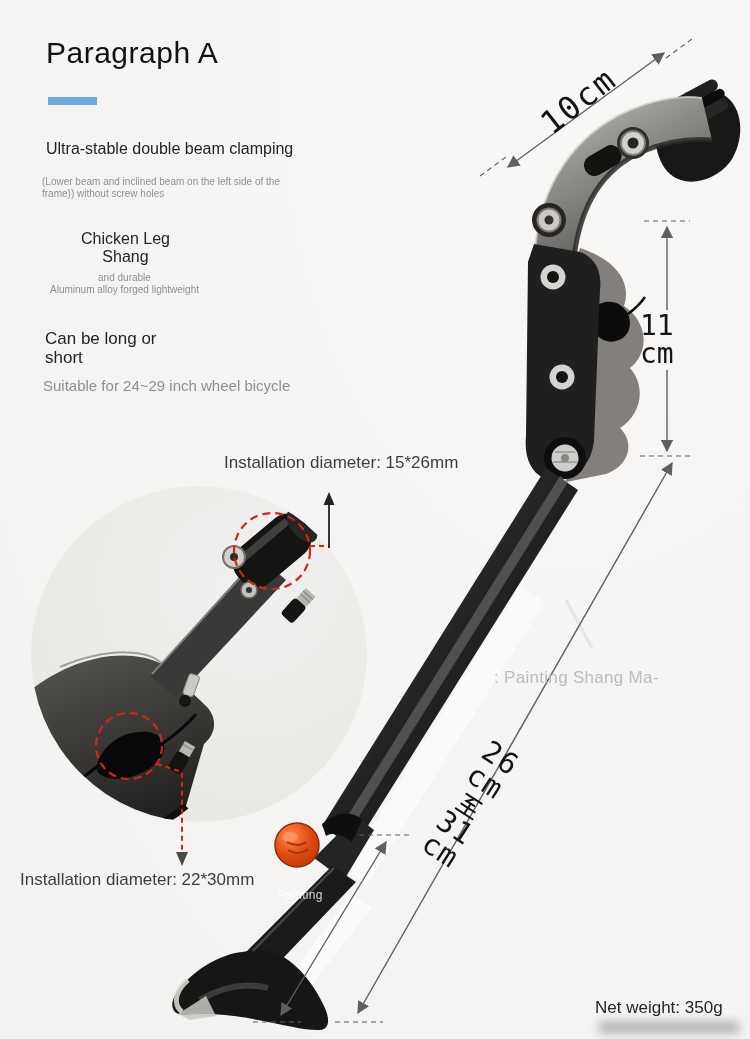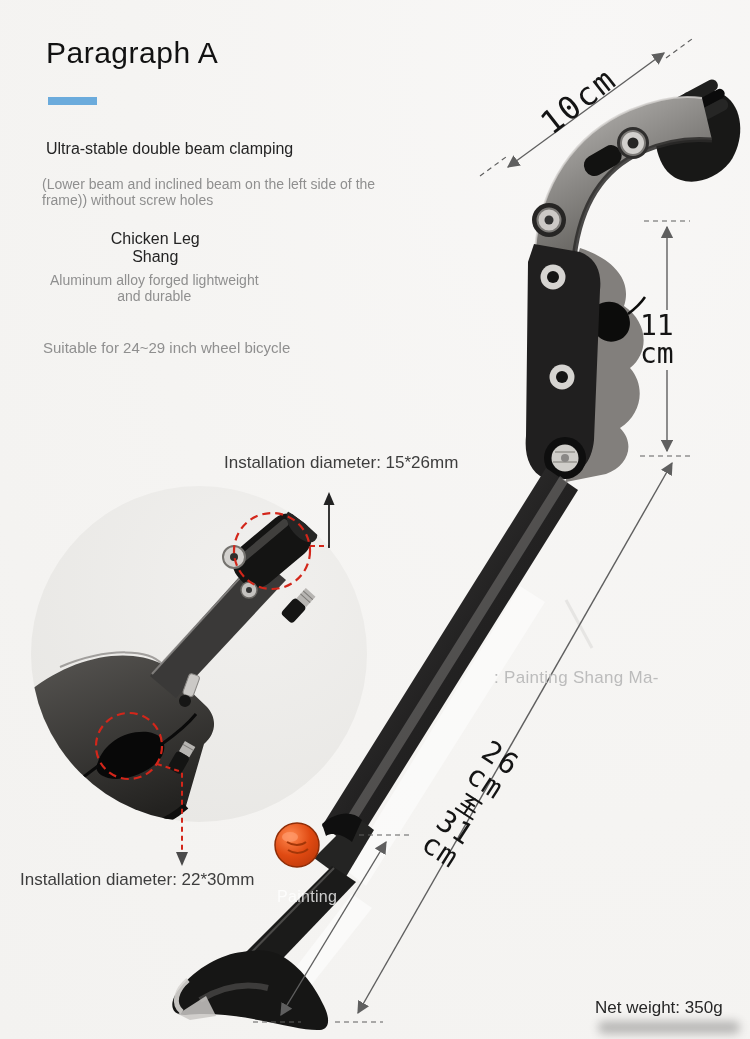--- a/index.html
+++ b/index.html
@@ -5,25 +5,25 @@
   html,body{margin:0;padding:0;}
   #stage{
     position:relative; width:750px; height:1039px; overflow:hidden;
     background: radial-gradient(ellipse at 78% 6%, #f8f7f6 0%, #f5f4f2 55%, #f3f2f0 100%);
     font-family:"Liberation Sans", sans-serif;
   }
   .abs{position:absolute;}
   .title{font-size:30px; color:#121212; letter-spacing:.5px;}
   .accent-bar{width:49px; height:8px; background:#6babdc;}
   .feat-h{font-size:16px; color:#242424; line-height:1.12;}
-  .feat-s{font-size:14px; color:#8f8f8f; line-height:1.18;}
+  .feat-s{font-size:10px; color:#8f8f8f; line-height:1.18;}
   .label{font-size:17px; color:#3d3d3d;}
   .net{font-size:17px; color:#262626;}
   .wm{font-size:17px; color:#bcbcbc; letter-spacing:.3px;}
-  .wm-leg{font-size:16px; color:rgba(255,255,255,.78); letter-spacing:.3px;}
+  .wm-leg{font-size:12px; color:rgba(255,255,255,.78); letter-spacing:.3px;}
   .meas{font-family:"DejaVu Sans Mono", monospace; color:#141414;}
   .m10{font-size:32px; letter-spacing:2px; transform:rotate(-38deg); transform-origin:center;}
   .m11{font-size:28px; line-height:1.0; width:56px; }
   .mrange{font-size:29px; line-height:.95; width:74px; text-align:center;
           transform:rotate(33deg); transform-origin:center; letter-spacing:1px;}
   .mrange .ln{display:block;}
   .smudge{width:142px; height:13px; background:#3a3a3a; opacity:.32; filter:blur(5px); border-radius:6px;}
 </style>
 </head>
 <body>
@@ -222,26 +222,30 @@
       <div>frame)) without screw holes</div>
     </div>
   </div>
 
   <div class="abs" style="left:52px; top:230px;text-align:center;">
     <div class="feat-h">
       <div>Chicken Leg</div>
       <div>Shang</div>
     </div>
     <div class="feat-s" style="margin:6px 0 0 -2px;">
+      <div>and durable</div>
       <div>Aluminum alloy forged lightweight</div>
-      <div>and durable</div>
     </div>
   </div>
 
   <div class="abs" style="left:45px; top:329px;">
+    <div class="feat-h" style="font-size:17px;">
+      <div>Can be long or</div>
+      <div>short</div>
+    </div>
     <div class="feat-s" style="margin:10px 0 0 -2px; font-size:15px;">
       <div>Suitable for 24~29 inch wheel bicycle</div>
     </div>
   </div>
 
   <div class="abs label" style="left:224px; top:453px;">Installation diameter: 15*26mm</div>
   <div class="abs label" style="left:20px; top:870px;">Installation diameter: 22*30mm</div>
   <div class="abs net" style="left:595px; top:998px;">Net weight: 350g</div>
 
   <div class="abs wm" style="left:494px; top:668px;">: Painting Shang Ma-</div>

